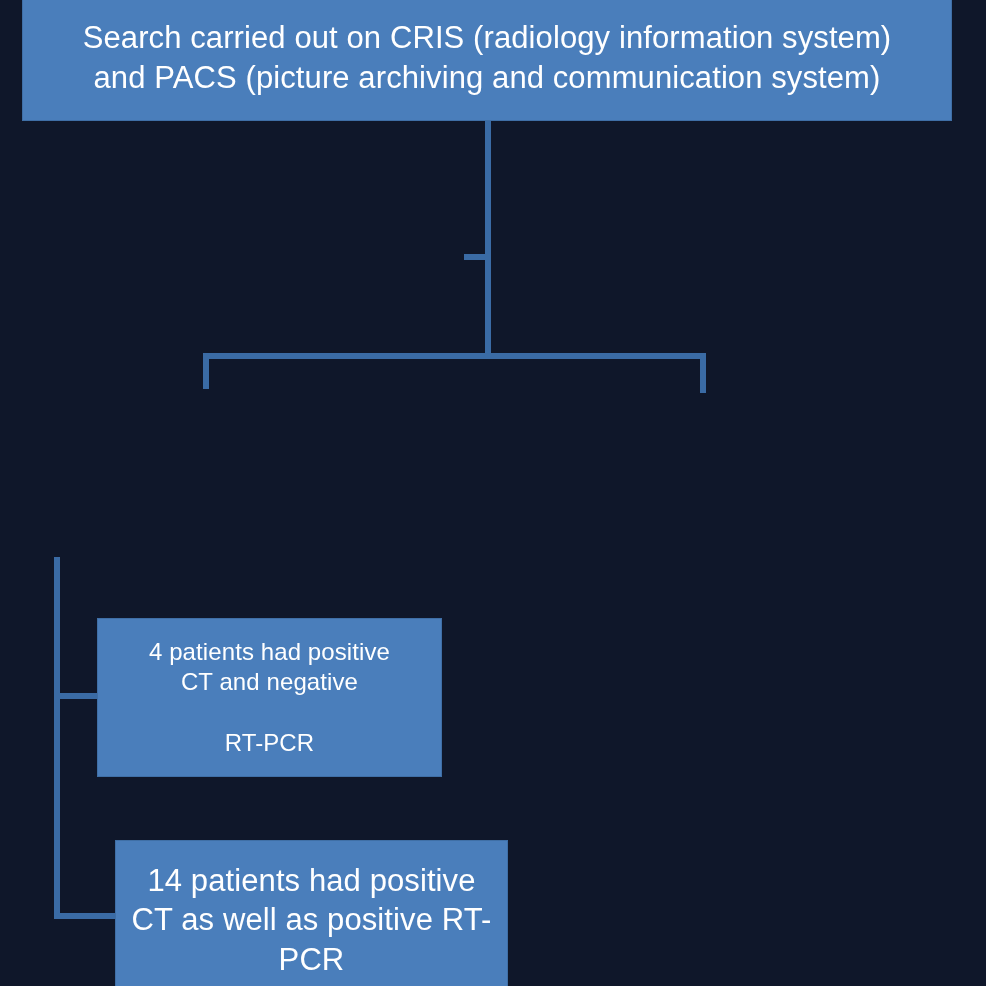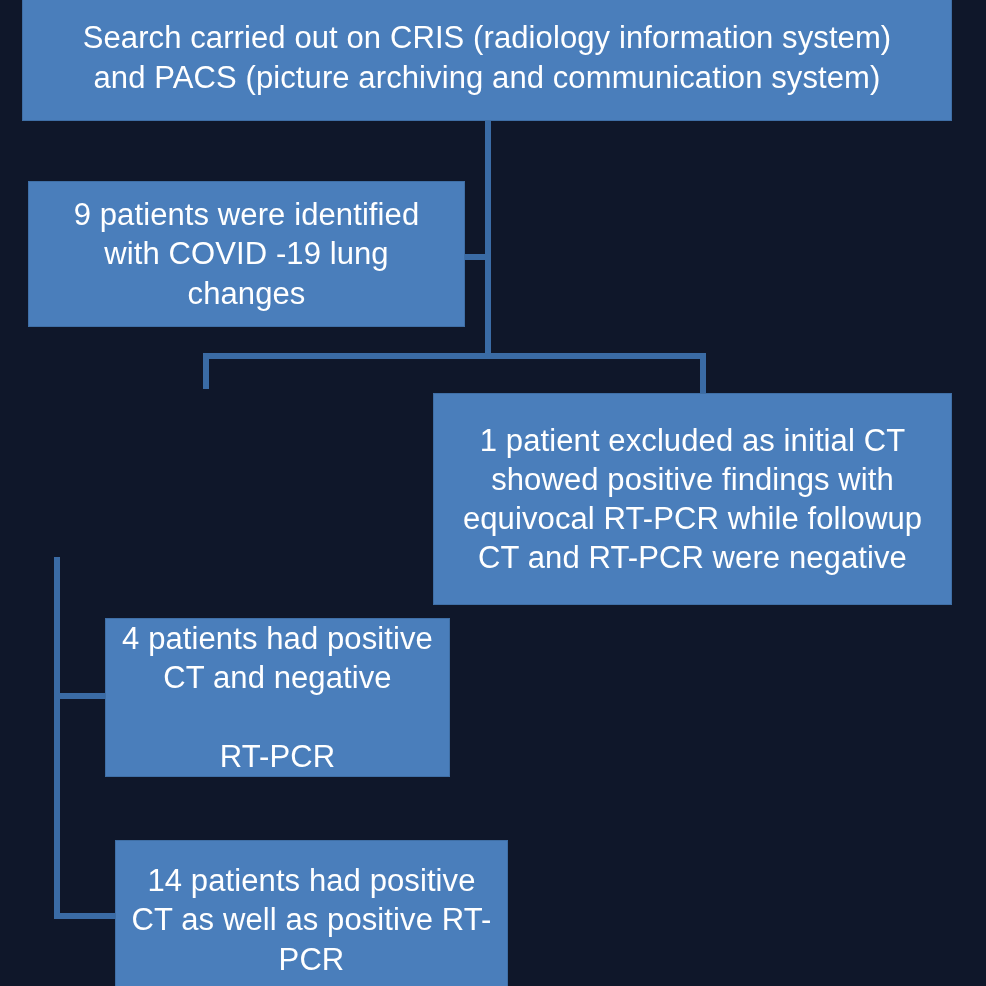--- a/index.html
+++ b/index.html
@@ -31,21 +31,21 @@
     letter-spacing: 0.1px;
     white-space: pre-line;
     padding: 2px 6px;
   }
 
   
   .box-search   { left: 22px;  top: -6px;  width: 930px; height: 127px; font-size: 31px; }
   .box-identified { left: 28px; top: 181px; width: 437px; height: 146px; font-size: 31px; }
   .box-included { left: 24px;  top: 389px; width: 361px; height: 168px; font-size: 31px; }
   .box-excluded { left: 433px; top: 393px; width: 519px; height: 212px; font-size: 31px; }
-  .box-ct-pos-pcr-neg { left: 105px; top: 618px; width: 345px; height: 159px; font-size: 31px; }
+  .box-ct-pos-pcr-neg { left: 97px; top: 618px; width: 345px; height: 159px; font-size: 24px; }
   .box-ct-pos-pcr-pos { left: 115px; top: 840px; width: 393px; height: 160px; font-size: 31px; }
 
   
   .conn {
     position: absolute;
     background: #3a6ba5;
   }
   .conn-v { width: 6px; }
   .conn-h { height: 6px; }
 
@@ -75,29 +75,22 @@
   <div class="conn conn-h split-bar"></div>
   <div class="conn conn-v drop-left"></div>
   <div class="conn conn-v drop-right"></div>
   <div class="conn conn-v spine-left"></div>
   <div class="conn conn-h branch-four"></div>
   <div class="conn conn-h branch-fourteen"></div>
 
   <div class="flow-box box-search">Search carried out on CRIS  (radiology information system)
 and PACS (picture archiving and communication system)</div>
 
-  <div class="flow-box box-identified">9 patients were identified
-with COVID -19 lung
-changes</div>
 
 
-  <div class="flow-box box-excluded">1 patient excluded as initial CT
-showed positive findings with
-equivocal RT-PCR while followup
-CT and RT-PCR were negative</div>
 
   <div class="flow-box box-ct-pos-pcr-neg">4 patients had positive
 CT and negative
 
 RT-PCR</div>
 
   <div class="flow-box box-ct-pos-pcr-pos">14 patients had  positive
 CT as well as positive RT-
 PCR</div>
 

